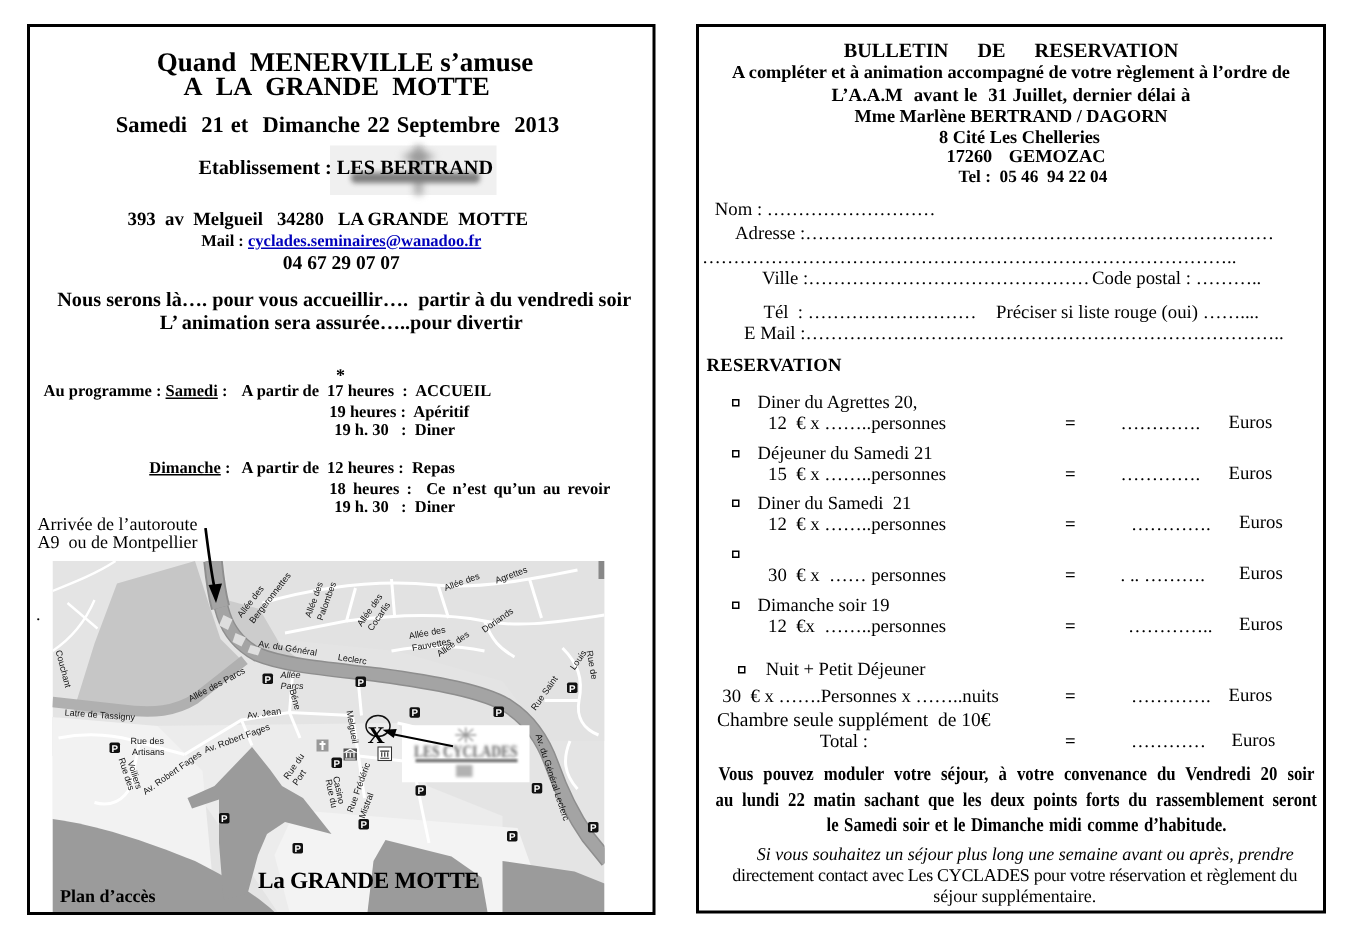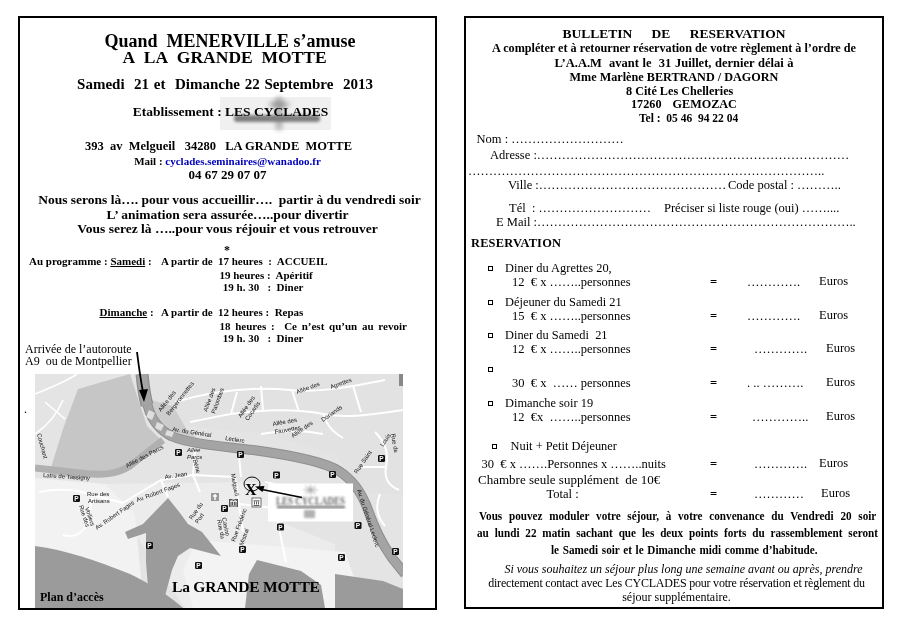--- a/index.html
+++ b/index.html
@@ -21,33 +21,32 @@
 
   <div class="t c" style="top:31px;left:-6px;font-size:17.5px;font-weight:bold;">A&nbsp; LA&nbsp; GRANDE&nbsp; MOTTE</div>
 
   <div class="t c" style="top:60px;left:-5px;font-size:15px;font-weight:bold;word-spacing:1px;">Samedi&nbsp; 21 et&nbsp; Dimanche 22 Septembre&nbsp; 2013</div>
 
   <div class="t" style="left:202px;top:81px;width:111px;height:33px;background:#f0f0f0;"></div>
   <div class="t" style="left:258px;top:81px;width:6px;height:33px;background:#b0b0b0;filter:blur(2.5px);"></div>
   <div class="t" style="left:248px;top:83px;width:26px;height:11px;background:radial-gradient(closest-side,#989898 30%,#f000 100%);filter:blur(2px);"></div>
   <div class="t" style="left:216px;top:98.5px;width:86px;height:7px;background:#7e7e7e;filter:blur(1.6px);border-radius:3px;"></div>
 
-  <div class="t c" style="top:88px;left:6px;font-size:13.5px;font-weight:bold;">Etablissement : LES CYCLADES</div>
+  <div class="t c" style="top:88px;left:6px;font-size:13.5px;font-weight:bold;">Etablissement : LES BERTRAND</div>
 
   <div class="t" style="top:122.5px;left:67px;font-size:12.5px;font-weight:bold;">393&nbsp; av&nbsp; Melgueil&nbsp;&nbsp; 34280&nbsp;&nbsp; LA GRANDE&nbsp; MOTTE</div>
 
-  <div class="t c" style="top:138.5px;font-size:11px;font-weight:bold;">Mail : <span style="color:#0000bb;">cyclades.seminaires@wanadoo.fr</span></div>
+  <div class="t c" style="top:138.5px;font-size:11px;font-weight:bold;">Mail : <span style="color:#0000bb;text-decoration:underline;">cyclades.seminaires@wanadoo.fr</span></div>
 
   <div class="t c" style="top:150.5px;font-size:13px;font-weight:bold;">04 67 29 07 07</div>
 
   <div class="t c" style="top:175.5px;left:4px;font-size:13.5px;font-weight:bold;">Nous serons là…. pour vous accueillir….&nbsp; partir à du vendredi soir</div>
 
   <div class="t c" style="top:190.5px;font-size:13.5px;font-weight:bold;">L’ animation sera assurée…..pour divertir</div>
 
-  <div class="t c" style="top:205px;font-size:13.5px;font-weight:bold;">Vous serez là …..pour vous réjouir et vous retrouver</div>
 
   <div class="t" style="left:206px;top:227px;font-size:12px;font-weight:bold;">*</div>
 
   <div class="t" style="left:11px;top:238.5px;font-size:11px;font-weight:bold;">Au programme : <u>Samedi</u> :</div>
   <div class="t" style="left:143px;top:238.5px;font-size:11px;font-weight:bold;">A partir de</div>
   <div class="t" style="left:200px;top:238.5px;font-size:11px;font-weight:bold;">17 heures&nbsp; :&nbsp; ACCUEIL</div>
 
   <div class="t" style="left:201.5px;top:252.5px;font-size:11px;font-weight:bold;">19 heures :&nbsp; Apéritif</div>
 
   <div class="t" style="left:204.8px;top:265.3px;font-size:11px;font-weight:bold;">19 h. 30&nbsp;&nbsp; :&nbsp; Diner</div>
@@ -292,21 +291,21 @@
   <path d="M 9,0 C 11,16 13,30 15,40" stroke="#000" stroke-width="1.8" fill="none"></path>
   <polygon points="16,50 11,38 20,37" fill="#000"></polygon>
 </svg>
 
 <div class="page" id="pageR" style="left:464px;top:16px;width:416px;height:589px;"></div>
 
 <div style="position:absolute;left:464px;top:16px;width:420px;height:593px;font-size:12.5px;">
 
   <div class="t c" style="top:10px;font-size:13.5px;font-weight:bold;word-spacing:16px;">BULLETIN DE RESERVATION</div>
 
-  <div class="t c" style="top:25px;font-size:12.2px;font-weight:bold;">A compléter et à retourner réservation de votre règlement à l’ordre de</div>
+  <div class="t c" style="top:25px;font-size:12.2px;font-weight:bold;">A compléter et à animation accompagné de votre règlement à l’ordre de</div>
 
   <div class="t c" style="top:39.5px;font-size:12.5px;font-weight:bold;word-spacing:0.5px;">L’A.A.M&nbsp; avant le&nbsp; 31 Juillet, dernier délai à</div>
 
   <div class="t c" style="top:53.5px;font-size:12.2px;font-weight:bold;">Mme Marlène BERTRAND / DAGORN</div>
 
   <div class="t" style="top:67.5px;left:162px;font-size:12.2px;font-weight:bold;">8 Cité Les Chelleries</div>
 
   <div class="t" style="top:81px;left:167px;font-size:12.2px;font-weight:bold;word-spacing:2.5px;">17260&nbsp; GEMOZAC</div>
 
   <div class="t" style="top:95.5px;left:175px;font-size:11.5px;font-weight:bold;">Tel :&nbsp; 05 46&nbsp; 94 22 04</div>

